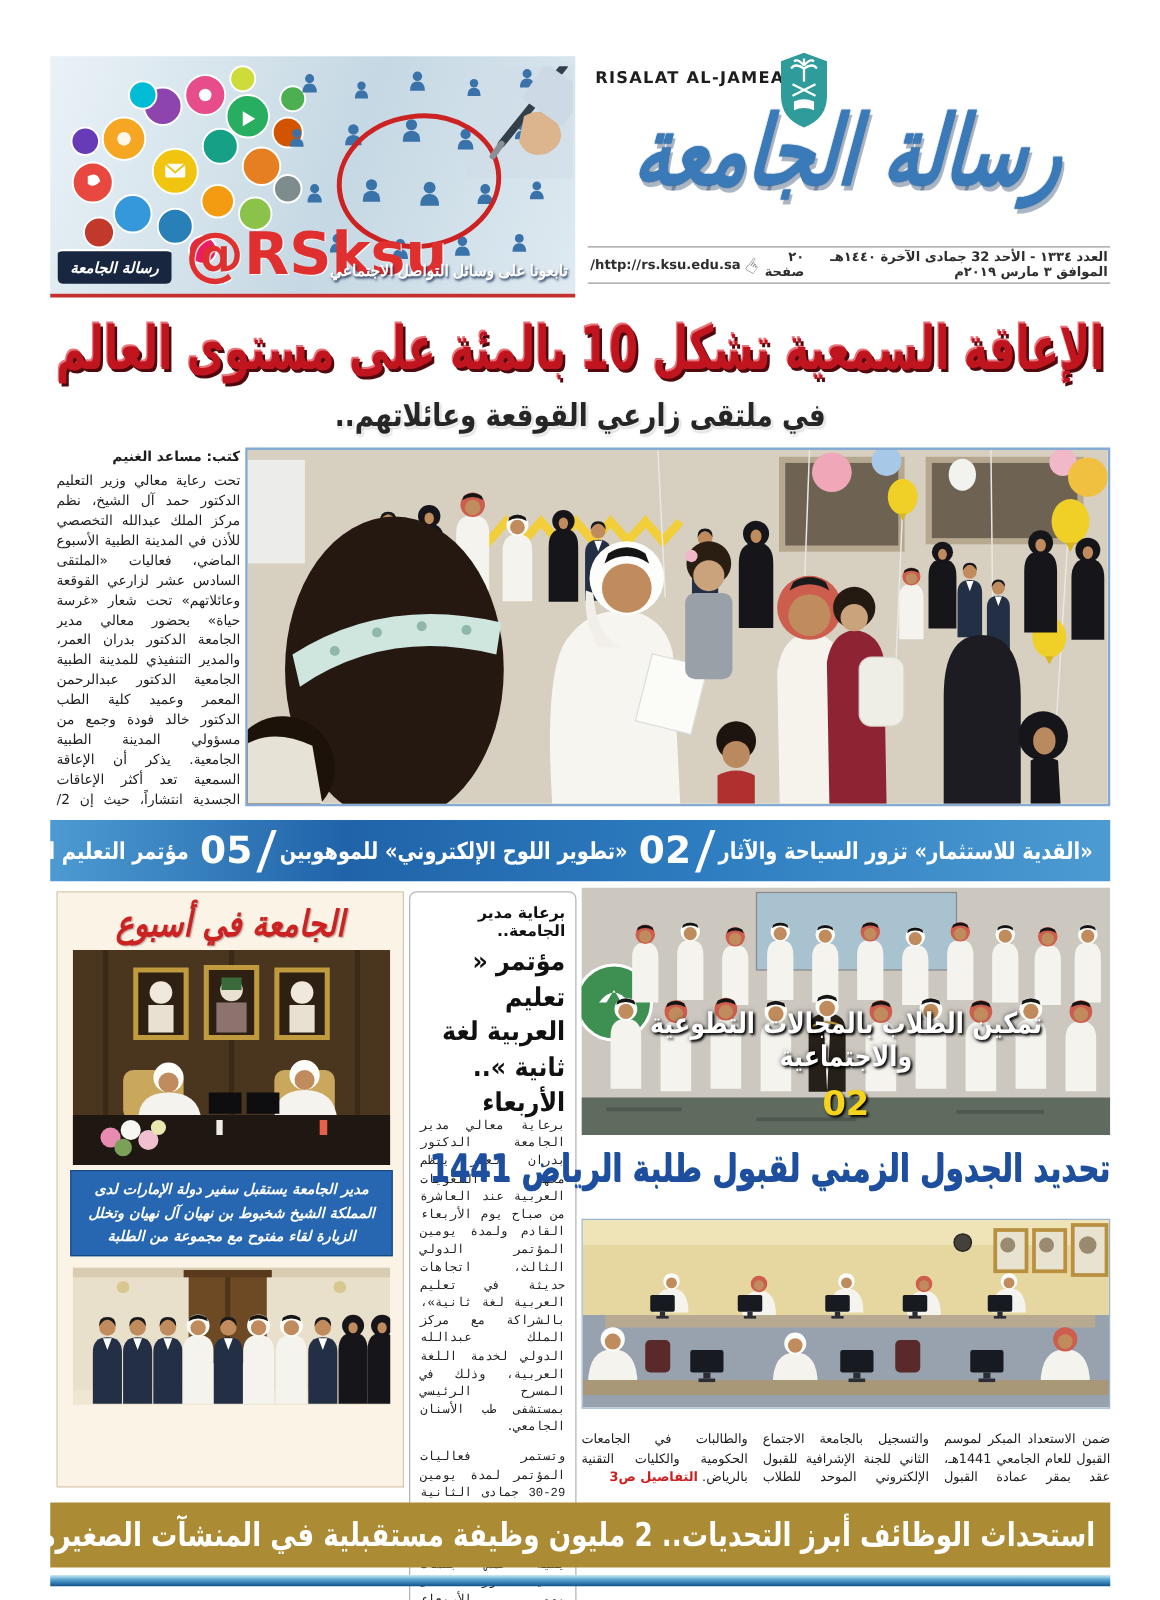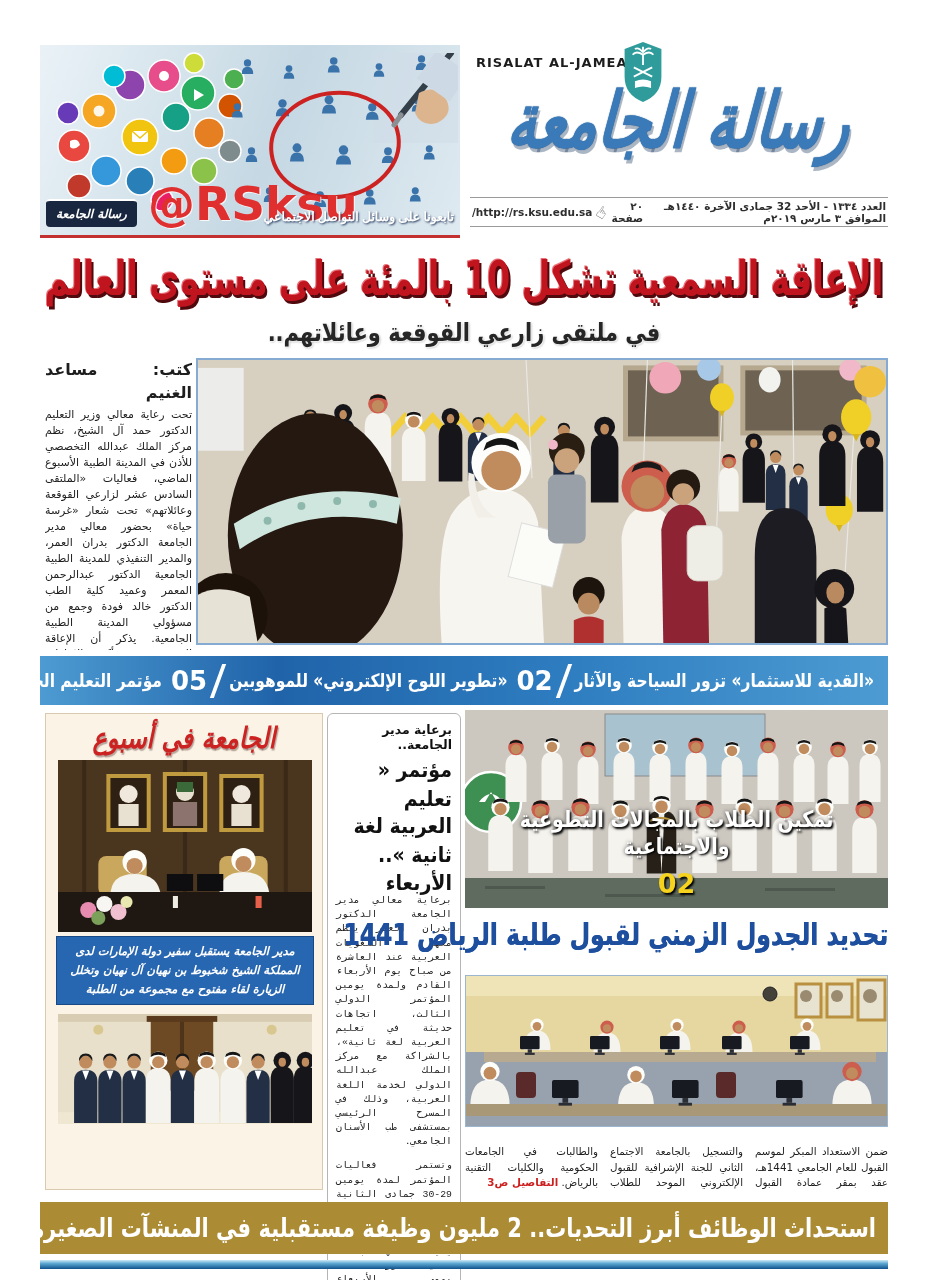--- a/index.html
+++ b/index.html
@@ -38,29 +38,29 @@
              font-size:33px;color:#c0151f;white-space:nowrap;
              transform:scaleY(1.45);transform-origin:top center;
              text-shadow:2px 2px 0 #50090d,-1px -1px 0 #e9737a;}
   .lead-sub{left:40px;top:318px;width:848px;text-align:center;font-weight:bold;
             font-size:21px;color:#262626;transform:scaleY(1.2);transform-origin:top center;
             text-shadow:1px 1px 0 rgba(255,255,255,.7),1px 1px 2px rgba(0,0,0,.35);}
 
   
   .lead-col{left:45px;top:358px;width:147px;height:292px;overflow:hidden;
             font-size:11px;line-height:1.45;color:#1d1d1d;text-align:justify;}
-  .lead-byline{font-weight:bold;font-size:16px;margin-bottom:3px;}
+  .lead-byline{font-weight:bold;font-size:11px;margin-bottom:3px;}
   .lead-photo{left:196px;top:358px;width:692px;height:287px;border:2px solid #86abd2;box-sizing:border-box;}
 
   
   .strip{left:40px;top:656px;width:848px;height:49px;display:flex;align-items:center;
          gap:9px;padding:0 14px;box-sizing:border-box;color:#fff;
          background:linear-gradient(90deg,#4d9bd2 0%,#2063a9 28%,#2e7dc0 62%,#4d9bd2 100%);}
   .strip-label{font-size:15.5px;font-weight:bold;transform:scaleY(1.2);transform-origin:center;white-space:nowrap;}
-  .strip-num{font-size:26px;font-weight:bold;direction:ltr;}
+  .strip-num{font-size:30px;font-weight:bold;direction:ltr;}
   .slash{width:4px;height:34px;background:#fff;transform:skewX(-20deg);flex:none;}
 
   
   .weekbox{left:45px;top:713px;width:278px;height:477px;background:#fbf4e6;
            border:1px solid #d9c9ae;box-sizing:border-box;font-style:italic;}
   .week-title{position:absolute;top:8px;left:0;width:100%;text-align:center;color:#cc2222;
               font-size:24px;font-weight:bold;transform:scaleY(1.2);transform-origin:top center;
               text-shadow:1px 1px 1px rgba(60,20,20,.35);}
   .week-photo1{position:absolute;left:12px;top:46px;width:254px;height:172px;}
   .week-cap{position:absolute;left:10px;width:258px;background:#2766b0;border:1px solid #174a85;

